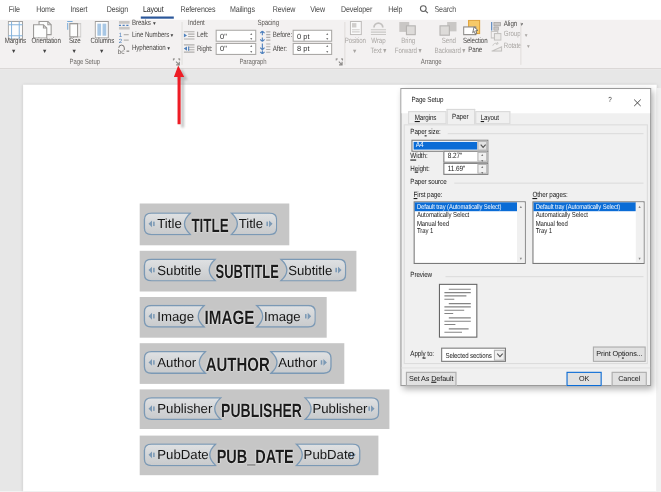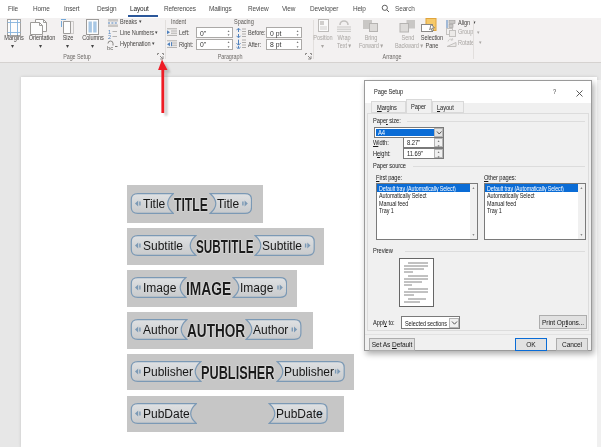--- a/index.html
+++ b/index.html
@@ -343,20 +343,21 @@
     <rect x="58.9" y="8.5" width="1.4" height="4" fill="#7b99b5"></rect>
     <text x="8" y="14.6" font-size="12" fill="#161616" font-family="Liberation Sans">Publisher</text>
   </svg>
 
   <svg class="abs" style="left:129.5px;top:402.5px;" width="67.5" height="21" viewBox="0 0 67.5 21">
     <path d="M7.8,0.7 L66.2,0.7 Q55.2,10.5 66.2,20.3 L7.8,20.3 Q1.3,20.3 1.3,14.5 L1.3,6.5 Q1.3,0.7 7.8,0.7 Z" fill="url(#tg)" stroke="#7b99b5" stroke-width="1.2"></path>
     <path d="M8.2,7.4 L5.0,10.5 L8.2,13.6 Z" fill="#7b99b5"></path>
     <rect x="9.2" y="8.5" width="1.4" height="4" fill="#7b99b5"></rect>
     <text x="13" y="14.6" font-size="12" fill="#161616" font-family="Liberation Sans">PubDate</text>
   </svg>
+  <div class="midtxt" style="left:197.0px;top:404.5px;"><span style="transform:scaleX(0.752);">PUB_DATE</span></div>
   <svg class="abs" style="left:267.8px;top:402.5px;" width="60.4" height="21" viewBox="0 0 60.4 21">
     <path d="M1.3,0.7 L52.6,0.7 Q59.1,0.7 59.1,6.5 L59.1,14.5 Q59.1,20.3 52.6,20.3 L1.3,20.3 Q12.3,10.5 1.3,0.7 Z" fill="url(#tg)" stroke="#7b99b5" stroke-width="1.2"></path>
     <path d="M52.2,7.4 L55.4,10.5 L52.2,13.6 Z" fill="#7b99b5"></path>
     <rect x="49.8" y="8.5" width="1.4" height="4" fill="#7b99b5"></rect>
     <text x="8" y="14.6" font-size="12" fill="#161616" font-family="Liberation Sans">PubDate</text>
   </svg>
 
   <div class="abs" style="left:597px;top:80px;width:4px;height:367px;background:#f0f0f0;"></div>
 
   <svg class="abs" style="left:150px;top:54px;" width="32" height="66" viewBox="0 0 32 66">

